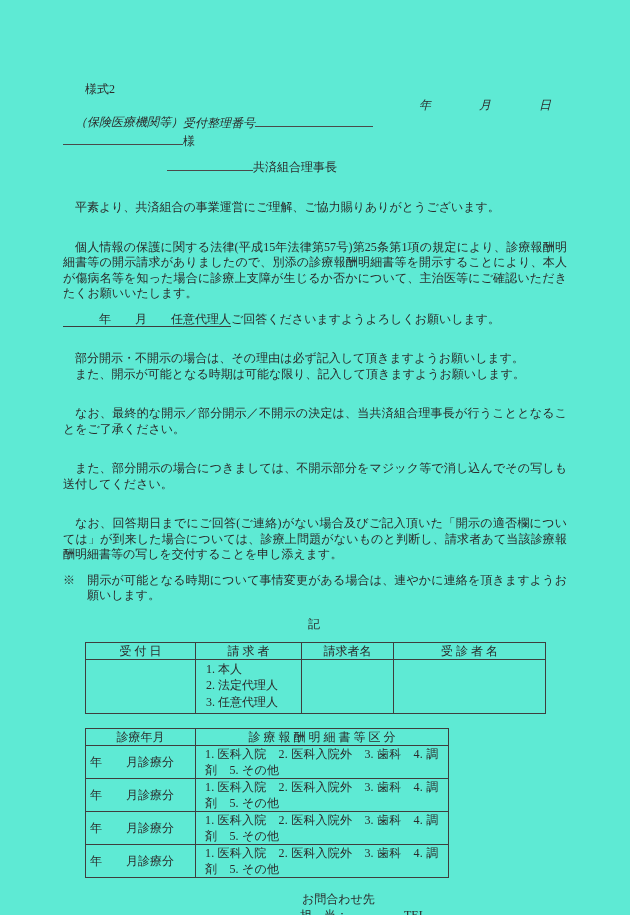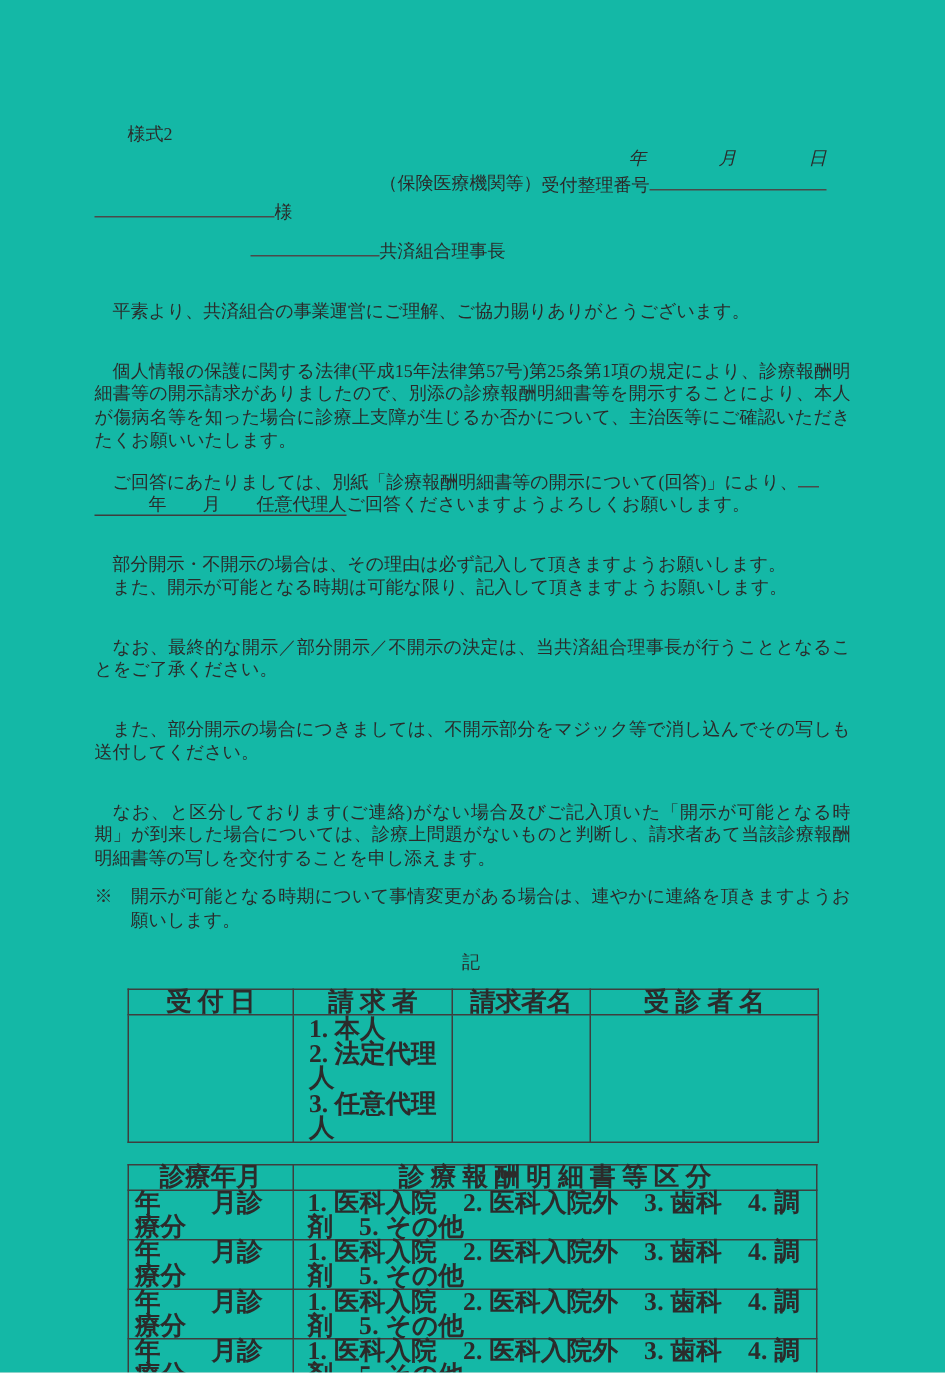--- a/index.html
+++ b/index.html
@@ -1,29 +1,29 @@
 <!DOCTYPE html>
 <html lang="ja"><head>
 <meta charset="utf-8">
 <style>
   html,body { margin:0; padding:0; background:#e8e8e6; }
   .page {
     position:relative;
     width:630px; height:915px;
-    background:#14b8a6;
+    background:#5eead4;
     color:#2b2b2b;
     font-family:"Liberation Serif","DejaVu Serif",serif;
     font-size:12px;
     overflow:hidden;
   }
   .content { padding:82px 63px 0 63px; }
 
   .form-no { margin-left:22px; line-height:15px; }
   .date-line { text-align:right; padding-right:16px; line-height:17px;font-style:italic; }
-  .org-row { display:flex; justify-content:flex-end; padding-right:16px; line-height:17px; }
+  .org-row { display:flex; justify-content:flex-start; padding-right:16px; line-height:17px;font-style:italic; }
   .org-label { margin-left:12px; }
   .addressee-line { line-height:17px; }
   .sender-line { padding-left:104px; margin-top:8px; line-height:17px; }
   .doc-title { text-align:center; margin-top:6px; line-height:18px; letter-spacing:1px; }
 
   .blank {
     display:inline-block;
     border-bottom:1px solid #4a4a4a;
     height:12px;
     vertical-align:baseline;
@@ -31,27 +31,27 @@
 
   .para { margin-top:24px; text-indent:1em; text-align:justify; line-height:15.5px; }
   .para.tight { margin-top:0; }
   .hardline { white-space:nowrap; line-height:15.5px; }
   .p3 { margin-top:10px; }
   .p3 .lead { text-indent:1em; }
   .u { border-bottom:1px solid #3d3d3d; }
   .note { margin-top:10px; padding-left:24px; text-indent:-24px; text-align:justify; line-height:15.5px; }
   .ki { text-align:center; margin-top:12px; line-height:16px; letter-spacing:2px; }
 
-  table { border-collapse:collapse; margin-left:22px; width:460px; table-layout:fixed; }
+  table { border-collapse:collapse; margin-left:22px; width:364px; table-layout:fixed; }
   th, td {
     border:1px solid #3e3e3e;
-    font-weight:bold;
+    font-weight:normal;
     padding:0 4px;
     line-height:16px;
-    font-size:17px;
+    font-size:12px;
   }
   th { text-align:center; }
   .t1 { margin-top:10px; }
   .t1 .body-row td { height:52px; vertical-align:top; padding-top:1px; }
   .t1 col.c1 { width:110px; } .t1 col.c2 { width:106px; }
   .t1 col.c3 { width:92px; }  .t1 col.c4 { width:152px; }
   .opt { line-height:16.5px; padding-left:6px; }
   .t2 { margin-top:14px; }
   .t2 col.c1 { width:110px; }
   .t2 td { height:16px; }
@@ -89,35 +89,32 @@
 
     <div class="sender-line">
       <span class="blank" style="width:86px"></span><span>共済組合理事長</span>
     </div>
 
 
     <div class="para">平素より、共済組合の事業運営にご理解、ご協力賜りありがとうございます。</div>
     <div class="para">個人情報の保護に関する法律(平成15年法律第57号)第25条第1項の規定により、診療報酬明細書等の開示請求がありましたので、別添の診療報酬明細書等を開示することにより、本人が傷病名等を知った場合に診療上支障が生じるか否かについて、主治医等にご確認いただきたくお願いいたします。</div>
 
     <div class="p3">
-      <div class="hardline lead">
-        <span>ご回答にあたりましては、別紙「診療報酬明細書等の開示について(回答)」により、</span><span class="blank" style="width:14px"></span>
-      </div>
       <div class="hardline">
         <span class="u">　　　年　　月　　任意代理人</span><span>ご回答くださいますようよろしくお願いします。</span>
       </div>
     </div>
 
 
     <div class="para">部分開示・不開示の場合は、その理由は必ず記入して頂きますようお願いします。</div>
     <div class="para tight">また、開示が可能となる時期は可能な限り、記入して頂きますようお願いします。</div>
 
     <div class="para">なお、最終的な開示／部分開示／不開示の決定は、当共済組合理事長が行うこととなることをご了承ください。</div>
     <div class="para">また、部分開示の場合につきましては、不開示部分をマジック等で消し込んでその写しも送付してください。</div>
-    <div class="para">なお、と区分しております(ご連絡)がない場合及びご記入頂いた「開示が可能となる時期」が到来した場合については、診療上問題がないものと判断し、請求者あて当該診療報酬明細書等の写しを交付することを申し添えます。</div>
+    <div class="para">なお、回答期日までにご回答(ご連絡)がない場合及びご記入頂いた「開示の適否欄については」が到来した場合については、診療上問題がないものと判断し、請求者あて当該診療報酬明細書等の写しを交付することを申し添えます。</div>
 
     <div class="note">※　開示が可能となる時期について事情変更がある場合は、連やかに連絡を頂きますようお願いします。</div>
 
     <div class="ki">記</div>
 
     <table class="t1">
       <colgroup>
           <col class="c1">
           <col class="c2">
           <col class="c3">

